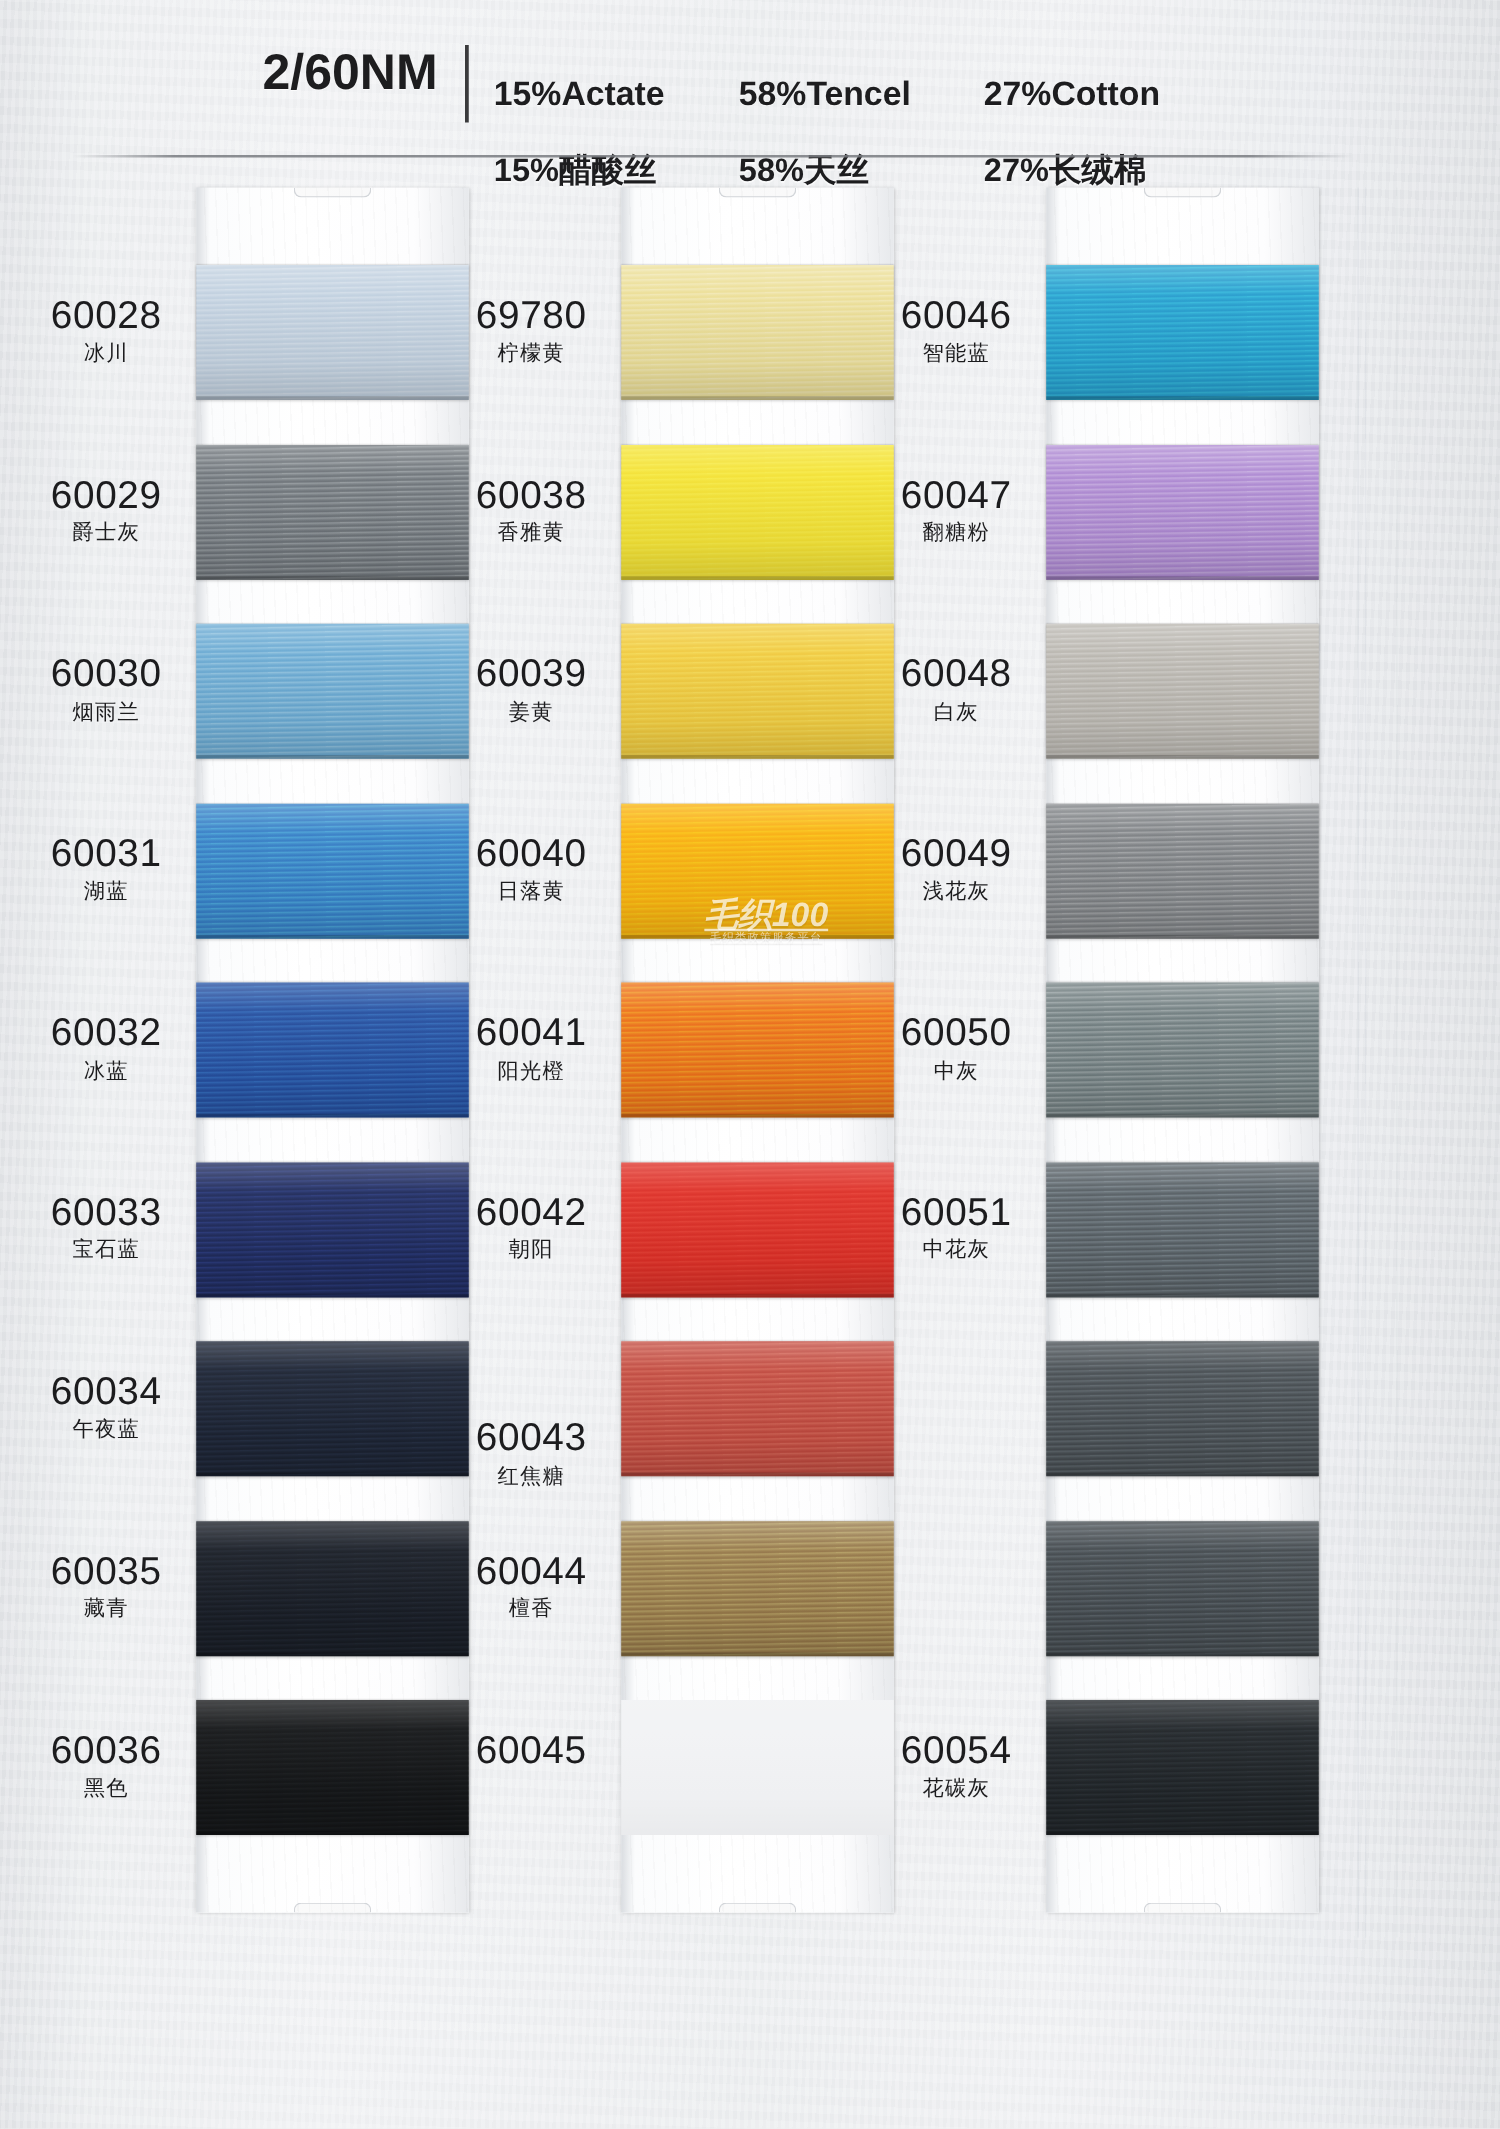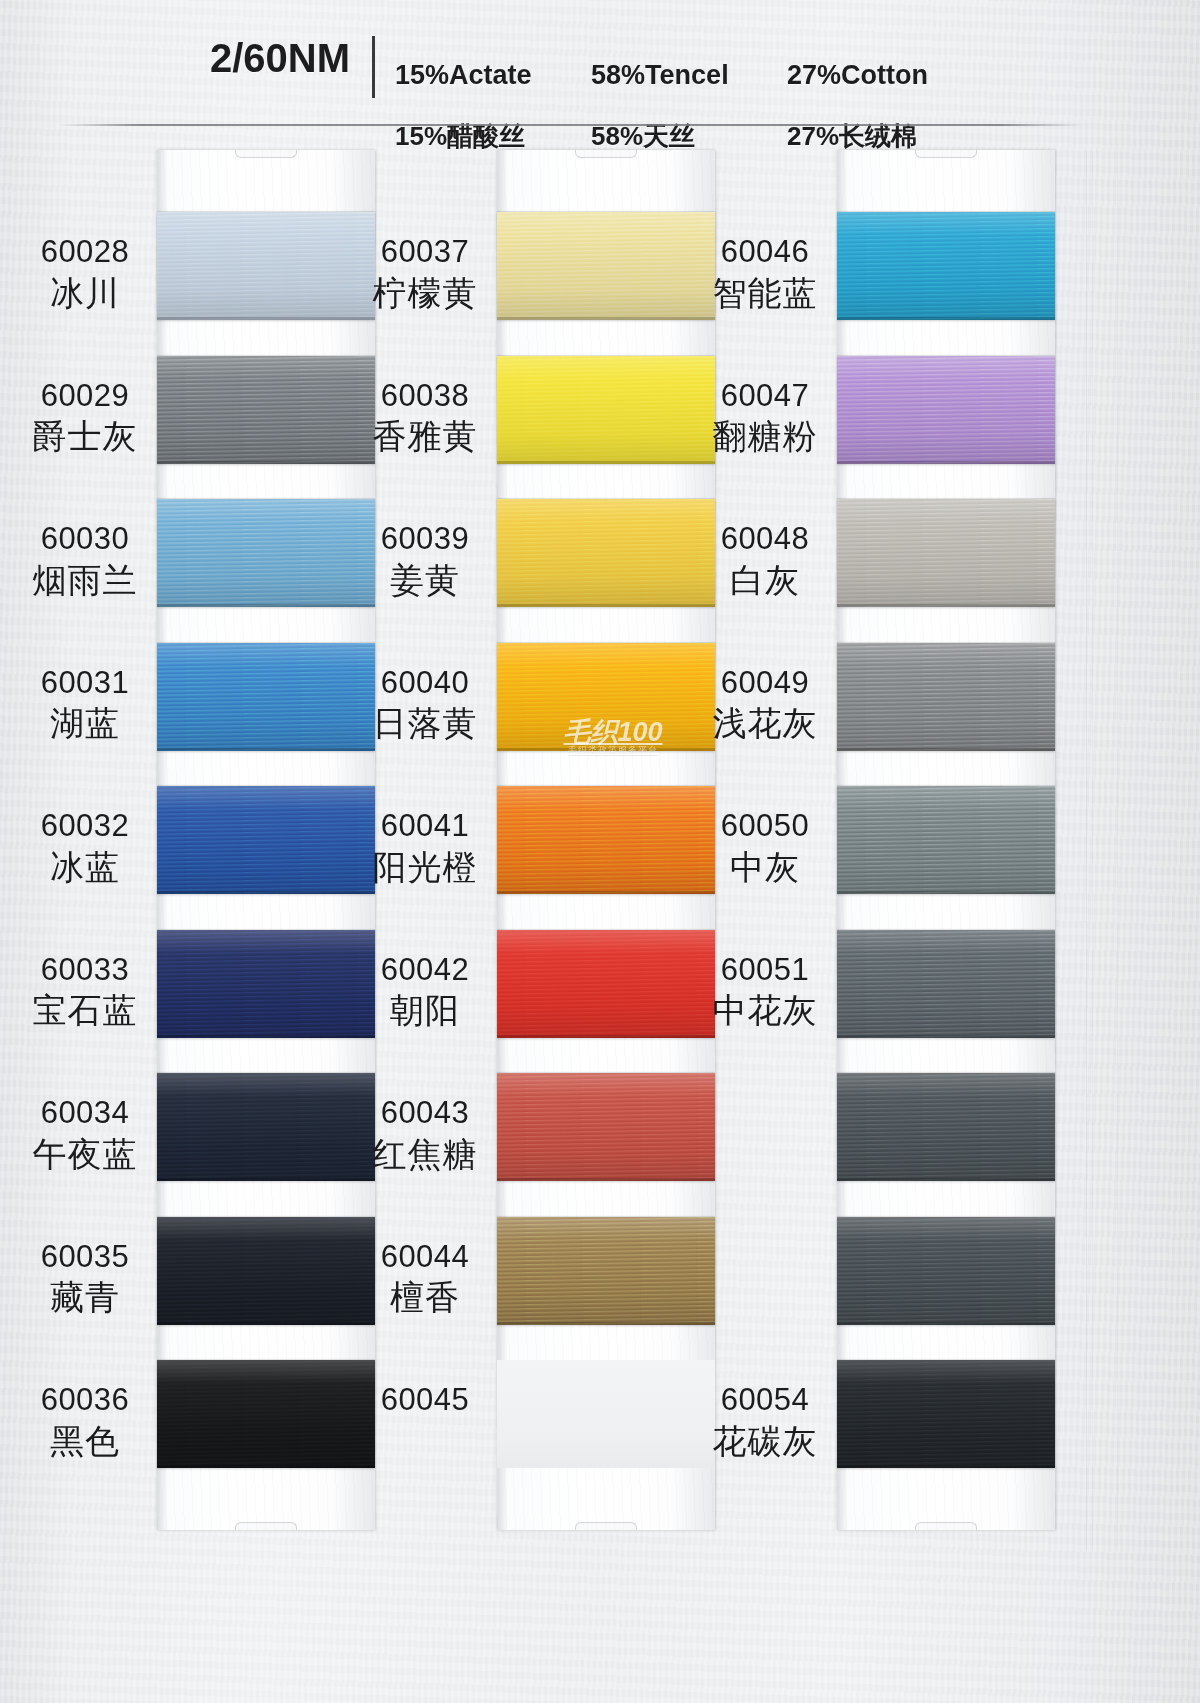--- a/index.html
+++ b/index.html
@@ -110,21 +110,21 @@
     background:rgba(0,0,0,.18);
   }
 
   
   .label{
     position:absolute;width:140px;text-align:center;color:#1c1c1e;
     line-height:1.28;
   }
   .label.left{left:0;}
   .label .code{font-size:31px;letter-spacing:.5px;}
-  .label .cname{font-size:34px;letter-spacing:1px;}
+  .label .cname{font-size:17px;letter-spacing:1px;}
 
   
   .watermark{
     position:absolute;left:548px;top:718px;width:130px;height:48px;
     color:rgba(255,255,255,.72);
     font-size:27px;font-style:italic;font-weight:bold;
     text-align:center;line-height:1.05;
     pointer-events:none;
     text-shadow:0 1px 1px rgba(0,0,0,.07);
     text-decoration:underline;
@@ -296,21 +296,21 @@
             <div class="sheen"></div>
             <div class="edge"></div>
           </div>
           <div class="swatch" style="top: 1210px; height: 108px; background: rgb(242, 243, 245); box-shadow: none;">
             <div class="threads" style="opacity: 0;"></div>
             <div class="sheen" style="opacity: 0.25;"></div>
             <div class="edge" style="opacity: 0;"></div>
           </div>
         </div>
         <div class="label left" style="top: 82px;">
-          <div class="code">60037</div>
+          <div class="code">69780</div>
           <div class="cname">柠檬黄</div>
         </div>
         <div class="label left" style="top: 225.5px;">
           <div class="code">60038</div>
           <div class="cname">香雅黄</div>
         </div>
         <div class="label left" style="top: 369px;">
           <div class="code">60039</div>
           <div class="cname">姜黄</div>
         </div>
@@ -319,21 +319,21 @@
           <div class="cname">日落黄</div>
         </div>
         <div class="label left" style="top: 656px;">
           <div class="code">60041</div>
           <div class="cname">阳光橙</div>
         </div>
         <div class="label left" style="top: 799.5px;">
           <div class="code">60042</div>
           <div class="cname">朝阳</div>
         </div>
-        <div class="label left" style="top: 943px;">
+        <div class="label left" style="top: 980px;">
           <div class="code">60043</div>
           <div class="cname">红焦糖</div>
         </div>
         <div class="label left" style="top: 1086.5px;">
           <div class="code">60044</div>
           <div class="cname">檀香</div>
         </div>
         <div class="label left" style="top: 1230px;">
           <div class="code">60045</div>
           <div class="cname"></div>

